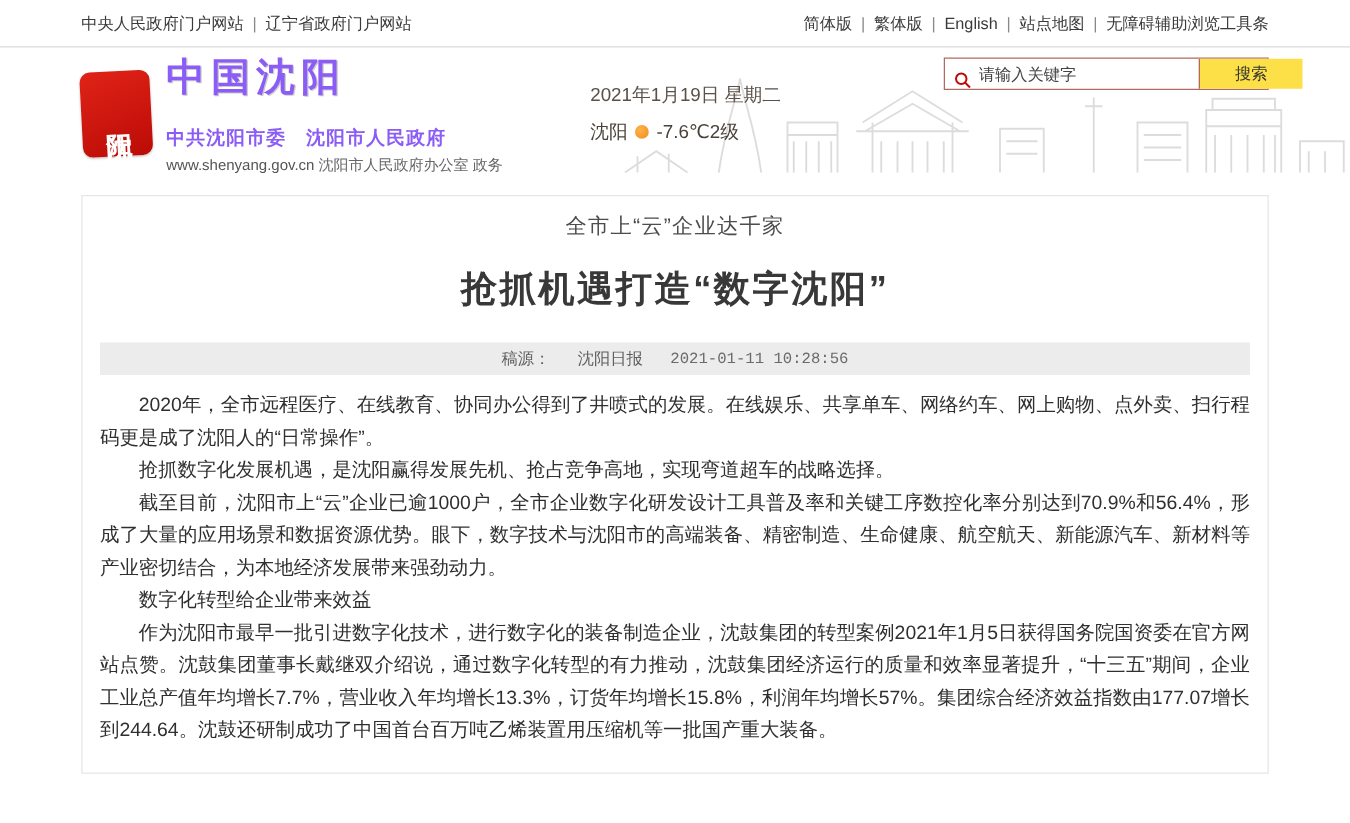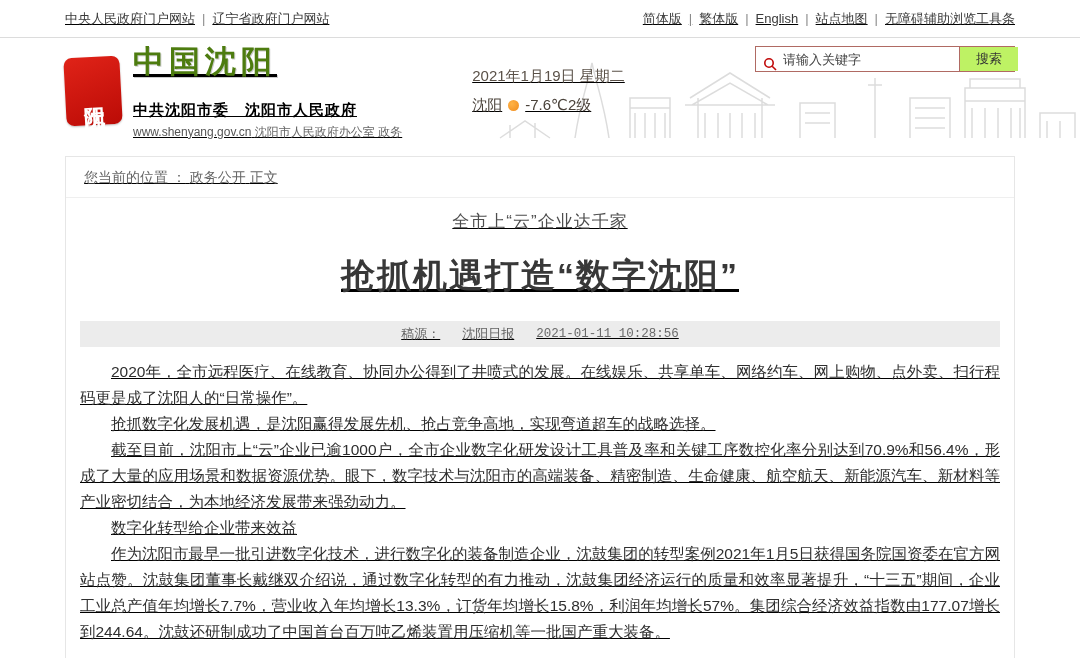--- a/index.html
+++ b/index.html
@@ -1,70 +1,70 @@
 <!DOCTYPE html>
 <html><head>
 <meta charset="utf-8">
 <style>
   * { margin:0; padding:0; box-sizing:border-box; }
   html,body { width:1080px; height:658px; overflow:hidden; background:#fff;
     font-family:"Liberation Sans","DejaVu Sans",sans-serif; }
-  .shell { width:1080px; height:502px; position:relative; background:#fff;text-decoration:underline; }
+  .shell { width:1080px; height:502px; position:relative; background:#fff; }
 
   
   .topbar { height:38px; border-bottom:1px solid #dcdcdc; background:#fff; position:relative; z-index:5; }
   .topbar-inner { width:950px; margin:0 auto; height:100%; display:flex; align-items:center; justify-content:space-between; }
   .toplinks { display:flex; align-items:center; font-size:13px; color:#3a3a3a; }
   .toplinks a { color:#3a3a3a; text-decoration:none; cursor:pointer; }
   .toplinks .sep { margin:0 7px; color:#888; }
 
   
   .header { height:105px; position:relative; background:#fff; overflow:hidden; }
   .header-inner { width:950px; margin:0 auto; height:100%; position:relative; z-index:2; display:flex; align-items:center; }
   .skyline { position:absolute; right:0; bottom:0; z-index:1; pointer-events:none; }
 
   .seal { width:56px; height:68px; background:linear-gradient(160deg,#e02318,#bb0b06); border-radius:8px;
     color:#fff; display:flex; align-items:center; justify-content:center; font-size:21px; font-weight:bold;
     line-height:1.05; writing-mode:vertical-rl; text-orientation:upright; transform:rotate(-3deg);
     box-shadow:0 1px 2px rgba(0,0,0,.25); flex:0 0 auto; }
   .brand { margin-left:12px; }
-  .brand-title { font-size:31px; font-weight:bold; color:#4d7c0f; letter-spacing:5px; text-shadow:1px 1px 0 #ccc; }
-  .brand-sub { font-size:15px; font-weight:bold; color:#000000; margin-top:18px; letter-spacing:1px; }
+  .brand-title { font-size:31px; font-weight:bold; color:#8b5cf6; letter-spacing:5px; text-shadow:1px 1px 0 #ccc; }
+  .brand-sub { font-size:15px; font-weight:bold; color:#8b5cf6; margin-top:18px; letter-spacing:1px; }
   .brand-url-line { font-size:12px; color:#666; margin-top:4px; }
   .brand-url { color:#555; }
 
   .datetime-block { margin-left:70px; font-size:15px; color:#5a5148; }
   .weather-line { margin-top:10px; font-size:15px; color:#4a423a; display:flex; align-items:center; gap:6px; }
   .sun-dot { width:11px; height:11px; border-radius:50%; background:radial-gradient(circle at 35% 35%, #ffb347,#f08c1e); display:inline-block; }
 
   .searchbox { position:absolute; right:0; top:8px; width:260px; height:26px; border:1px solid #b06a63;
     background:#fff; display:flex; align-items:flex-end; z-index:6; }
   .searchbox .mag { margin:0 6px 0 7px; flex:0 0 auto; display:flex; }
   .searchbox input { border:none; outline:none; flex:1 1 auto; font-size:13px; color:#333; height:100%;
     font-family:inherit; background:transparent; }
   .searchbox input::placeholder { color:#444; }
-  .search-btn { flex:0 0 auto; border-left:1px solid #b06a63; height:100%; padding:0 16px; font-size:13px;
-    color:#333; background:#bef264; display:flex; align-items:center; cursor:pointer; }
+  .search-btn { flex:0 0 auto; border-left:1px solid #b06a63; height:100%; padding:0 28px; font-size:13px;
+    color:#333; background:#fde047; display:flex; align-items:center; cursor:pointer; }
 
   
   .nav { height:40px; background:linear-gradient(180deg,#da1212 0%,#c00808 45%,#a40404 100%); position:relative; z-index:5; }
   .nav-inner { width:950px; margin:0 auto; height:100%; display:flex; }
   .nav-item { flex:1 1 0; display:flex; align-items:center; justify-content:center; color:#fff; font-size:17px;
     font-weight:bold; letter-spacing:2px; cursor:pointer; position:relative; }
   .nav-item + .nav-item::before { content:""; position:absolute; left:0; top:10px; bottom:10px; width:1px;
     background:rgba(255,225,170,.55); }
 
   
   .content-wrap { width:950px; margin:13px auto 0; border:1px solid #e6e6e6; background:#fff; padding:0 0 20px; }
   .breadcrumb { padding:12px 18px 10px; font-size:14px; color:#666; border-bottom:1px solid #efefef; }
   .breadcrumb a { color:#666; text-decoration:none; cursor:pointer; }
 
   .article { padding:0 14px; }
   .article-subtitle { text-align:center; font-size:17px; color:#4d4d4d; margin-top:12px; letter-spacing:1px; }
-  .article-title { text-align:center; font-size:34px; font-weight:bold; color:#383838; margin-top:20px; letter-spacing:2px; }
+  .article-title { text-align:center; font-size:29px; font-weight:bold; color:#383838; margin-top:20px; letter-spacing:2px; }
   .source-bar { margin-top:22px; background:#ececec; height:26px; display:flex; align-items:center; justify-content:center;
     font-size:13px; color:#5f5f5f; gap:22px; }
   .source-bar .dt { font-family:"Liberation Mono","DejaVu Sans Mono",monospace; font-size:12.5px; color:#6a6a6a; }
 
   .body-text { margin-top:12px; font-size:15.5px; color:#2f2f2f; line-height:26px; }
   .body-text p { text-indent:2em; text-align:justify; }
 </style>
 </head>
 <body>
 
@@ -132,25 +132,20 @@
             </svg>
         </span>
         <input type="text" placeholder="请输入关键字" style="">
         <div class="search-btn">搜索</div>
       </div>
     </div>
   </div>
 
 
   <div class="content-wrap">
-    <div class="breadcrumb">
-      <span>您当前的位置 ：</span>
-      <a>政务公开</a>
-      <span> </span><span>正文</span>
-    </div>
 
     <div class="article">
       <div class="article-subtitle">全市上“云”企业达千家</div>
       <h1 class="article-title">抢抓机遇打造“数字沈阳”</h1>
       <div class="source-bar">
         <span>稿源：</span>
         <span>沈阳日报</span>
         <span class="dt">2021-01-11 10:28:56</span>
       </div>
       <div class="body-text">

